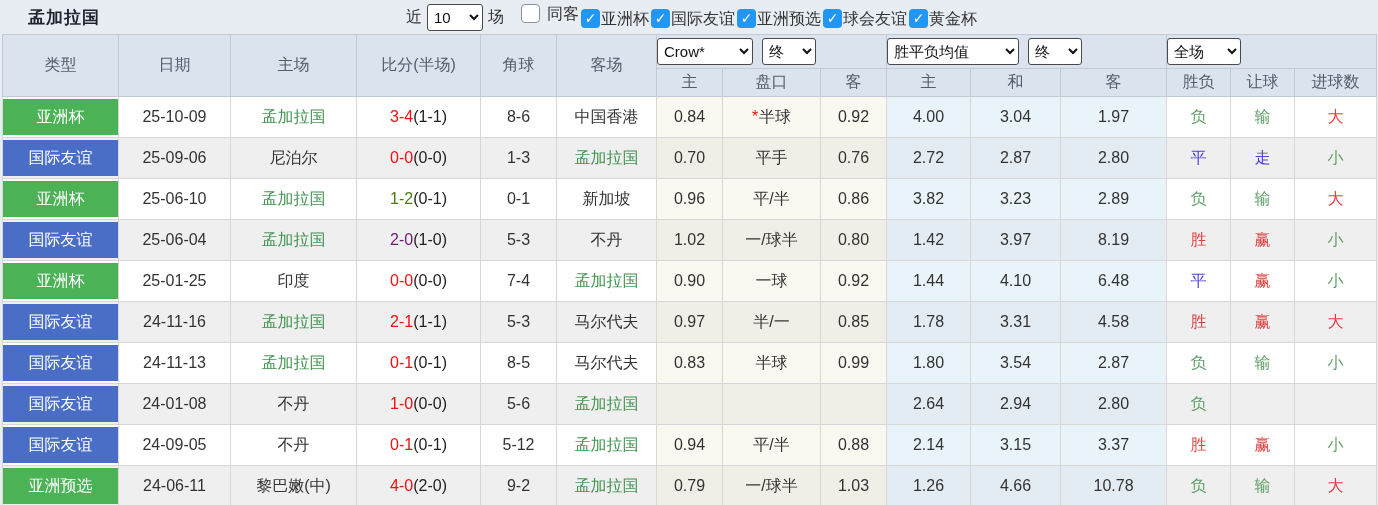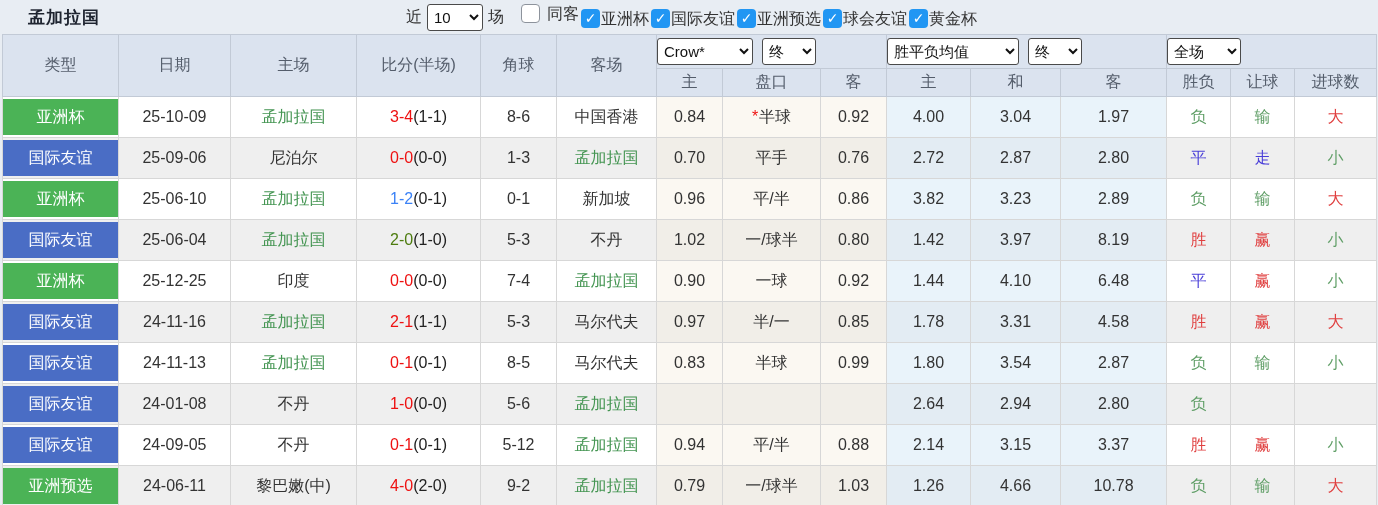--- a/index.html
+++ b/index.html
@@ -185,57 +185,57 @@
           <td style="color: rgb(74, 63, 216);">平</td>
           <td style="color: rgb(74, 63, 216);">走</td>
           <td style="color: rgb(95, 158, 102);">小</td>
         </tr>
         <tr>
           <td class="typecell">
             <div class="badge" style="background: rgb(75, 179, 86);">亚洲杯</div>
           </td>
           <td>25-06-10</td>
           <td style="color: rgb(68, 149, 82);">孟加拉国</td>
-          <td><span style="color: #3b82f6;">1-2</span><span class="ht">(0-1)</span></td>
+          <td><span style="color: #4d7c0f;">1-2</span><span class="ht">(0-1)</span></td>
           <td>0-1</td>
           <td>新加坡</td>
           <td class="asian">0.96</td>
           <td class="asian">平/半</td>
           <td class="asian">0.86</td>
           <td class="euro">3.82</td>
           <td class="euro">3.23</td>
           <td class="euro">2.89</td>
           <td style="color: rgb(95, 158, 102);">负</td>
           <td style="color: rgb(95, 158, 102);">输</td>
           <td style="color: rgb(224, 64, 64);">大</td>
         </tr>
         <tr>
           <td class="typecell">
             <div class="badge" style="background: rgb(74, 109, 197);">国际友谊</div>
           </td>
           <td>25-06-04</td>
           <td style="color: rgb(68, 149, 82);">孟加拉国</td>
-          <td><span style="color: #4d7c0f;">2-0</span><span class="ht">(1-0)</span></td>
+          <td><span style="color: #701a75;">2-0</span><span class="ht">(1-0)</span></td>
           <td>5-3</td>
           <td>不丹</td>
           <td class="asian">1.02</td>
           <td class="asian">一/球半</td>
           <td class="asian">0.80</td>
           <td class="euro">1.42</td>
           <td class="euro">3.97</td>
           <td class="euro">8.19</td>
           <td style="color: rgb(224, 64, 64);">胜</td>
           <td style="color: rgb(224, 64, 64);">赢</td>
           <td style="color: rgb(95, 158, 102);">小</td>
         </tr>
         <tr>
           <td class="typecell">
             <div class="badge" style="background: rgb(75, 179, 86);">亚洲杯</div>
           </td>
-          <td>25-12-25</td>
+          <td>25-01-25</td>
           <td>印度</td>
           <td><span style="color: rgb(238, 17, 17);">0-0</span><span class="ht">(0-0)</span></td>
           <td>7-4</td>
           <td style="color: rgb(68, 149, 82);">孟加拉国</td>
           <td class="asian">0.90</td>
           <td class="asian">一球</td>
           <td class="asian">0.92</td>
           <td class="euro">1.44</td>
           <td class="euro">4.10</td>
           <td class="euro">6.48</td>

